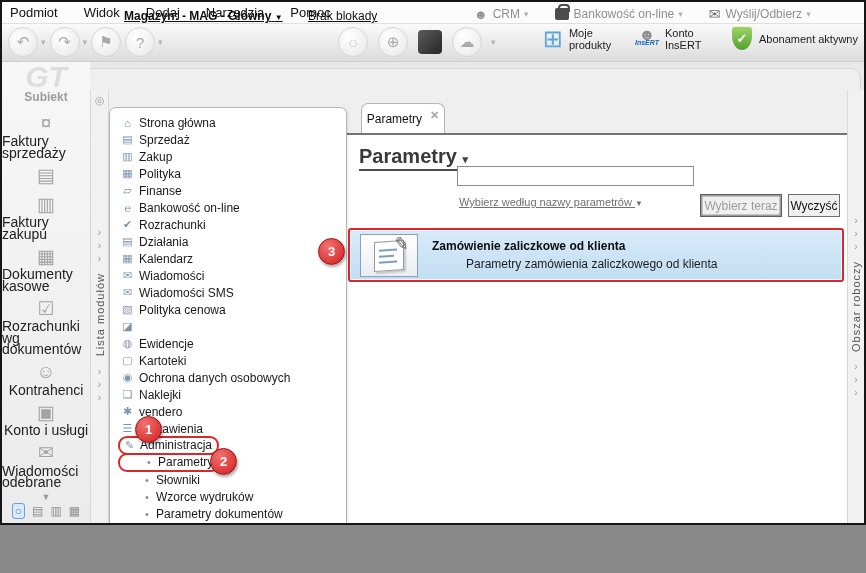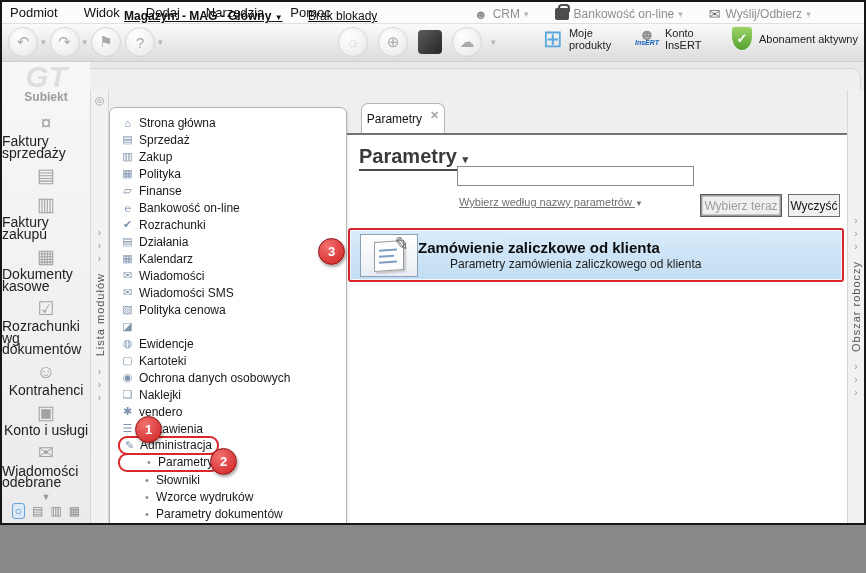--- a/index.html
+++ b/index.html
@@ -109,22 +109,22 @@
   .param-item { position:absolute; left:1px; top:93px; width:496px; height:54px;
     background:linear-gradient(#d8ebfa,#c2ddf2); border:2px solid #d8282a; border-radius:3px;
     box-shadow:inset 0 0 0 1px #eef6ff; cursor:pointer; }
   .pi-iconbox { position:absolute; left:10px; top:4px; width:58px; height:43px;
     background:linear-gradient(#ffffff,#e9eef4); border:1px solid #8aa0b5;
     display:flex; align-items:center; justify-content:center; }
   .doc-icon { position:relative; width:30px; height:30px; background:#fdfdfd;
     border:1px solid #9a9a9a; transform:skewY(-4deg); box-shadow:2px 2px 2px rgba(0,0,0,.18); }
   .doc-icon i { position:absolute; left:4px; height:2px; background:#7d9cc4; }
   .doc-pen { position:absolute; right:-6px; top:-8px; font-size:18px; color:#666; transform:rotate(8deg); }
-  .pi-title { position:absolute; left:68px; top:9px; font-size:15px; font-weight:bold; color:#0d0d0d; }
-  .pi-sub { position:absolute; left:100px; top:27px; font-size:12px; color:#1d1d1d; }
+  .pi-title { position:absolute; left:82px; top:9px; font-size:12px; font-weight:bold; color:#0d0d0d; }
+  .pi-sub { position:absolute; left:116px; top:27px; font-size:12px; color:#1d1d1d; }
   .after-chevs { position:absolute; left:501px; top:110px; display:flex; flex-direction:column; color:#b9b9b9; font-size:11px; line-height:12px; }
   
   .workstrip { position:absolute; left:845px; top:88px; width:17px; bottom:0;
     background:#f1f1f1; border-left:1px solid #d8d8d8; z-index:3;
     display:flex; flex-direction:column; align-items:center; }
   
   .callout { position:absolute; width:27px; height:27px; border-radius:50%;
     background:radial-gradient(circle at 35% 28%, #f37070, #ce1f1f);
     border:1px solid #8e1010; color:#fff; font-weight:bold; font-size:13px;
     display:flex; align-items:center; justify-content:center;

